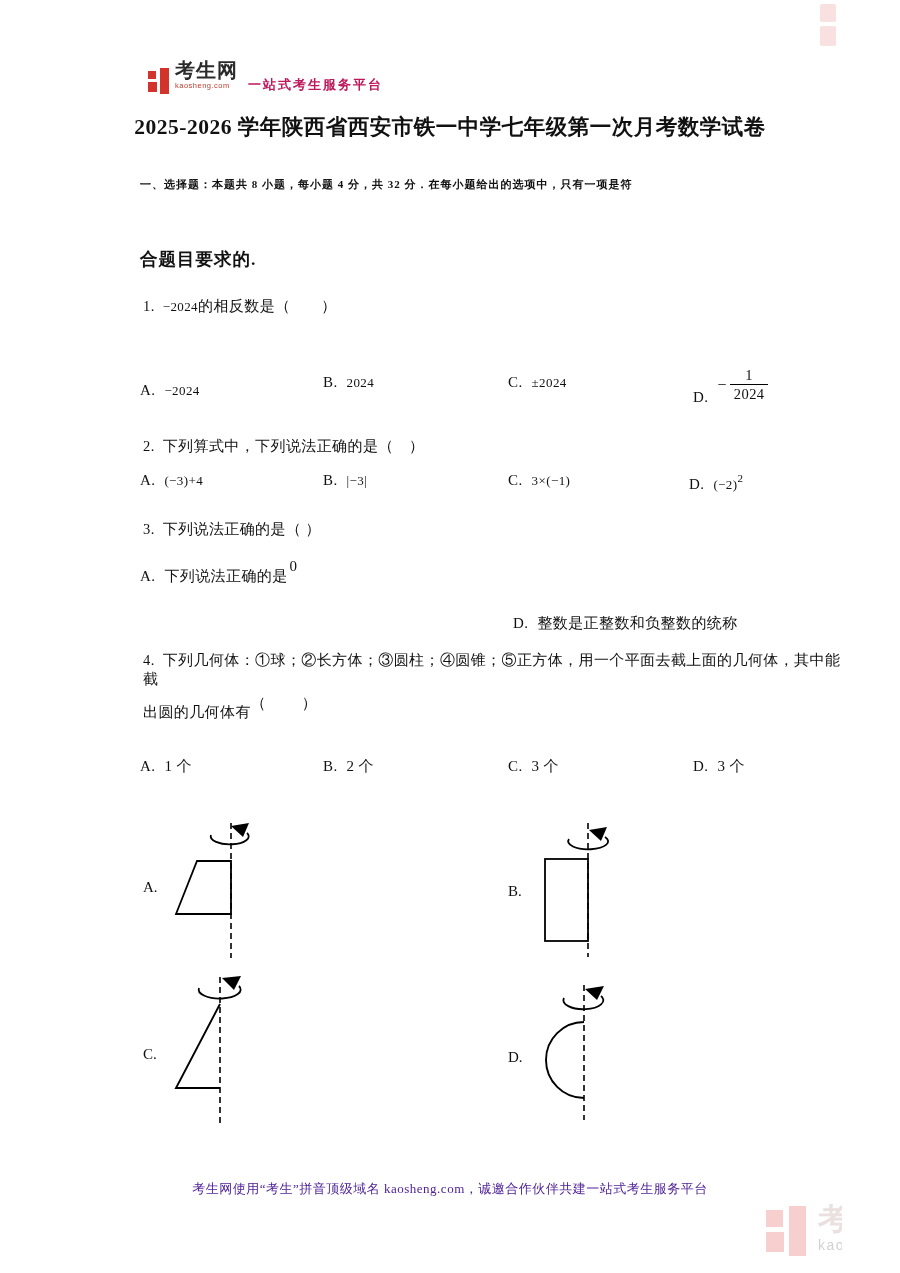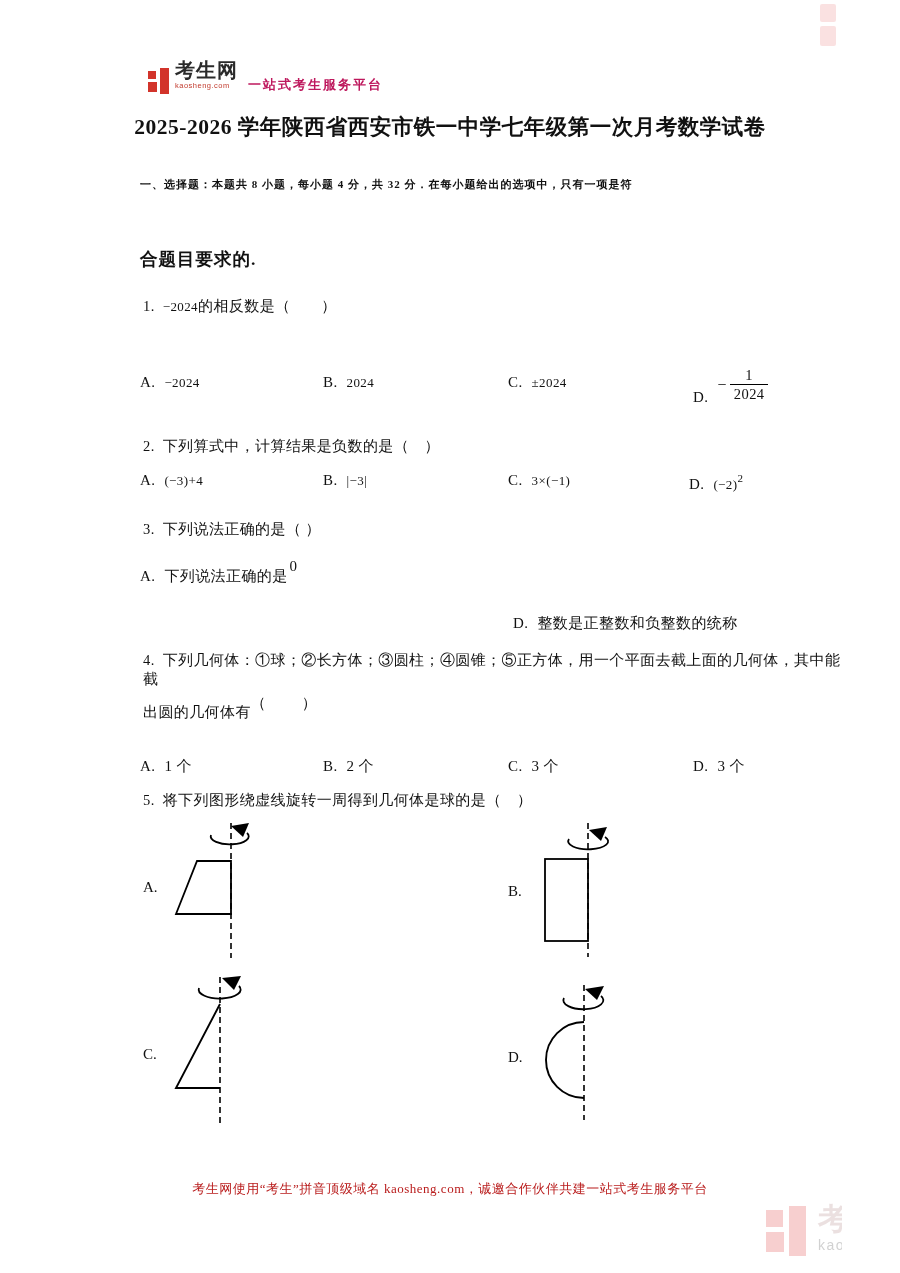--- a/index.html
+++ b/index.html
@@ -35,21 +35,21 @@
   
   .frac{display:inline-flex;align-items:center;vertical-align:middle;position:relative;top:-14px;}
   .frac .sign{font-size:16px;margin-right:3px;}
   .stack{display:inline-flex;flex-direction:column;align-items:center;font-size:14.5px;line-height:1.25;}
   .stack .den{border-top:1.4px solid #000;padding:0 4px;}
   .stack .num{padding:0 4px;}
   
   .fig{position:absolute;}
   .figlab{position:absolute;font-size:15px;}
   
-  .footer{position:absolute;left:0;top:1180px;width:100%;text-align:center;font-size:13px;color:#b91c1c;letter-spacing:.5px;}
+  .footer{position:absolute;left:0;top:1180px;width:100%;text-align:center;font-size:13px;color:#4c1d95;letter-spacing:.5px;}
   .wm{position:absolute;left:708px;top:1204px;display:flex;align-items:flex-start;opacity:.9;}
   .wm-mark{width:44px;height:52px;margin-top:2px;}
   .wm-textcol{margin-left:8px;line-height:1;}
   .wm-name{font-family:"Liberation Sans","DejaVu Sans",sans-serif;font-size:30px;font-weight:700;color:#e9dddd;letter-spacing:2px;}
   .wm-domain{font-family:"Liberation Sans","DejaVu Sans",sans-serif;font-size:14px;color:#cdcdcd;letter-spacing:1.5px;margin-top:4px;}
   svg{display:block;}
 </style>
 </head>
 <body>
 
@@ -74,41 +74,41 @@
   </div>
 
   <div class="title">2025-2026 学年陕西省西安市铁一中学七年级第一次月考数学试卷</div>
 
   <div class="sec1">一、选择题：本题共 8 小题，每小题 4 分，共 32 分．在每小题给出的选项中，只有一项是符</div>
   <div class="sec2">合题目要求的.</div>
 
   <div class="stem" style="left:85px;top:297px;">
     <span class="qnum">1.</span><span class="math">−2024</span><span>的相反数是（　　）</span>
   </div>
-  <div class="opt" style="left:82px;top:374px;text-align:right;">
+  <div class="opt" style="left:82px;top:382px;text-align:right;">
     <span class="optlab">A.</span><span class="math">−2024</span>
   </div>
   <div class="opt" style="left:265px;top:374px;">
     <span class="optlab">B.</span><span class="math">2024</span>
   </div>
   <div class="opt" style="left:450px;top:374px;">
     <span class="optlab">C.</span><span class="math">±2024</span>
   </div>
   <div class="opt" style="left:635px;top:380px;">
     <span class="optlab">D.</span><span class="frac">
         <span class="sign">−</span>
         <span class="stack">
           <span class="num">1</span>
           <span class="den">2024</span>
         </span>
       </span>
   </div>
 
   <div class="stem" style="left:85px;top:437px;">
-    <span class="qnum">2.</span><span>下列算式中，计算结果是负数的是（　）</span>
+    <span class="qnum">2.</span><span>下列算式中，下列说法正确的是（　）</span>
   </div>
   <div class="opt" style="left:82px;top:472px;">
     <span class="optlab">A.</span><span class="math">(−3)+4</span>
   </div>
   <div class="opt" style="left:265px;top:472px;">
     <span class="optlab">B.</span><span class="math">|−3|</span>
   </div>
   <div class="opt" style="left:450px;top:472px;">
     <span class="optlab">C.</span><span class="math">3×(−1)</span>
   </div>
@@ -138,23 +138,20 @@
   <div class="opt" style="left:265px;top:757px;">
     <span class="optlab">B.</span><span>2 个</span>
   </div>
   <div class="opt" style="left:450px;top:757px;">
     <span class="optlab">C.</span><span>3 个</span>
   </div>
   <div class="opt" style="left:635px;top:757px;">
     <span class="optlab">D.</span><span>3 个</span>
   </div>
 
-  <div class="stem" style="left:85px;top:791px;">
-    <span class="qnum">5.</span><span>将下列图形绕虚线旋转一周得到几何体是球的是（　）</span>
-  </div>
 
   <div class="figlab" style="left:85px;top:879px;">A.</div>
   <div class="fig" style="left:115px;top:820px;">
     <svg width="120" height="140" viewBox="0 0 120 140">
       <line x1="58" y1="3" x2="58" y2="138" stroke="#000" stroke-width="1.6" stroke-dasharray="6 4"></line>
       <path d="M 38 15 A 19 8 0 1 0 74 13" fill="none" stroke="#000" stroke-width="1.8"></path>
       <polygon points="58,6 76,3 70,17" fill="#000"></polygon>
       <path d="M 24 41 L 58 41 L 58 94 L 3 94 Z" fill="none" stroke="#000" stroke-width="1.8"></path>
     </svg>
   </div>

